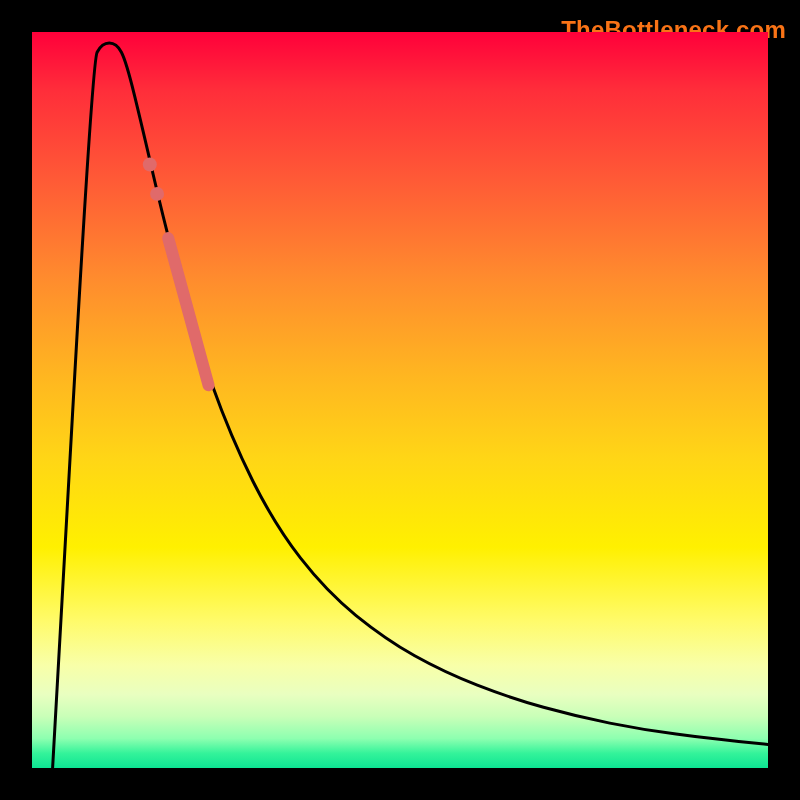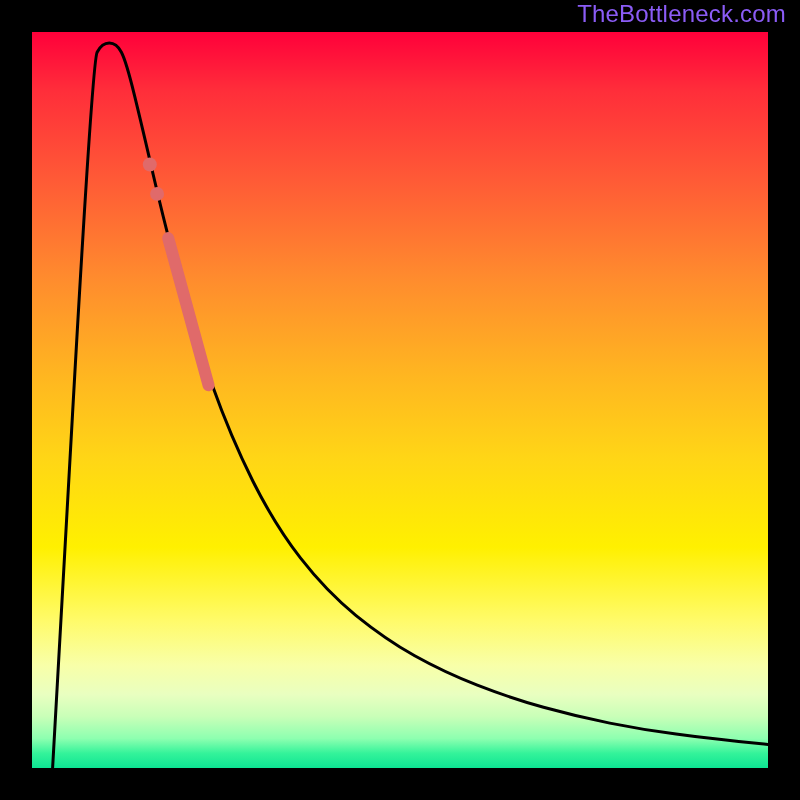--- a/index.html
+++ b/index.html
@@ -44,26 +44,26 @@
       #f8ffa8 86%,
       #e9ffc0 90%,
       #c9ffb8 93%,
       #8dffb0 96%,
       #34f39a 98%,
       #0de493 100%
     );
   }
   .watermark {
     position: absolute;
-    top: 0;
+    top: 16px;
     right: 14px;
-    color: #8b5cf6;
+    color: #f97316;
     font-size: 24px;
     letter-spacing: 0.2px;
-    font-weight: 400;
+    font-weight: 700;
   }
   svg.curve {
     position: absolute;
     left: 0;
     top: 0;
     width: 100%;
     height: 100%;
   }
 </style>
 </head>

